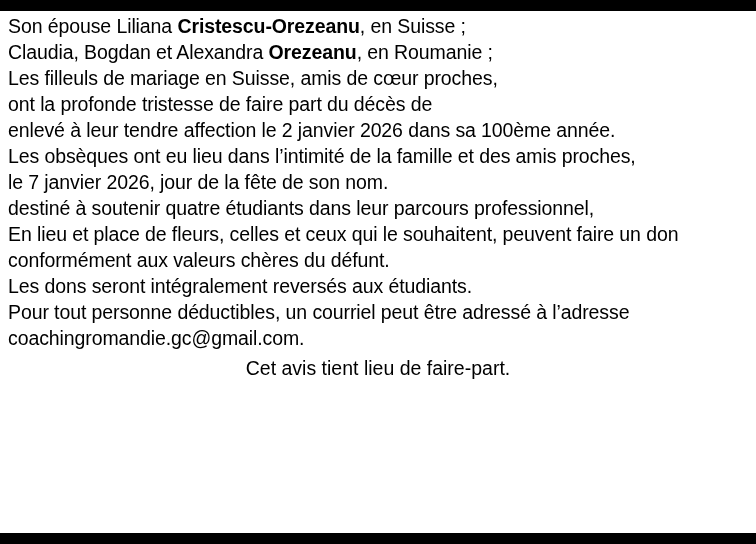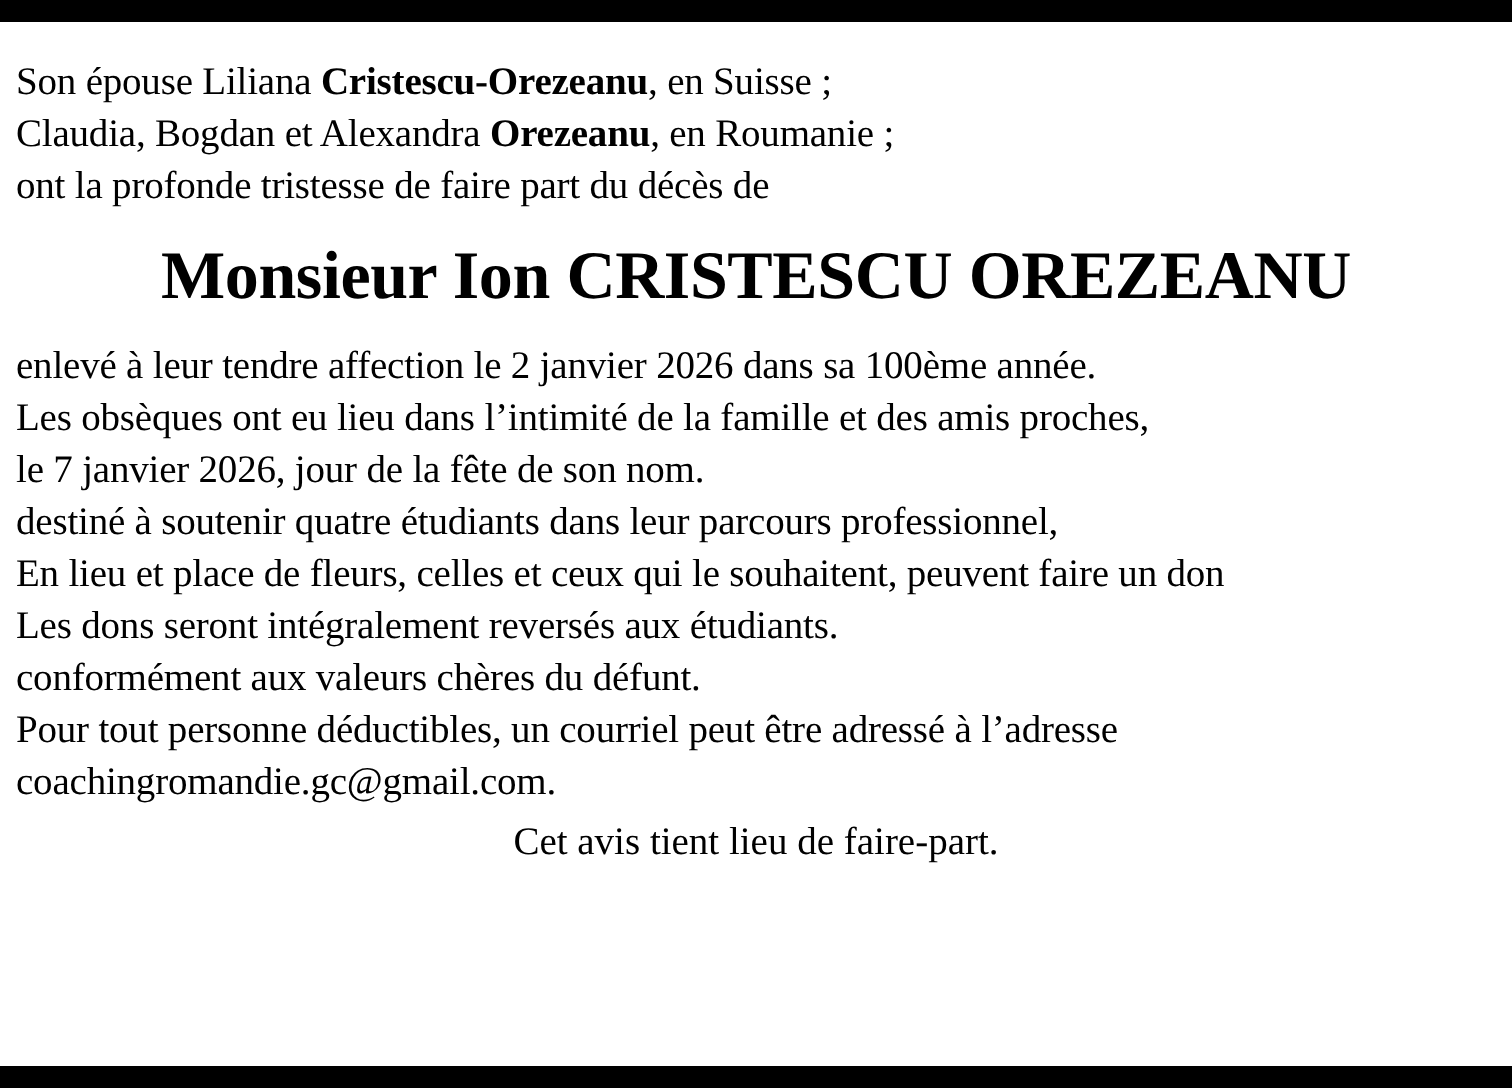--- a/index.html
+++ b/index.html
@@ -35,23 +35,22 @@
     width: 756px;
     height: 11px;
     background: #000000;
   }
   .content {
     position: absolute;
     top: 11px;
     left: 0;
     right: 0;
     bottom: 11px;
-    padding: 18px 8px 0 8px;
+    padding: 2px 8px 0 8px;
     box-sizing: border-box;
-    font-family: Liberation Serif, serif;
   }
   .line {
     font-size: 19.5px;
     line-height: 26px;
     color: #000000;
     white-space: nowrap;
     letter-spacing: -0.1px;
   }
   .line b {
     font-weight: bold;
@@ -84,33 +83,33 @@
 
 <div class="notice">
 
   <div class="top-rule"></div>
 
   <div class="content">
 
     <div id="intro-block">
         <div class="line"><span class="seg">Son épouse Liliana </span><b class="seg">Cristescu-Orezeanu</b><span class="seg">, en Suisse ;</span></div>
         <div class="line"><span class="seg">Claudia, Bogdan et Alexandra </span><b class="seg">Orezeanu</b><span class="seg">, en Roumanie ;</span></div>
+        <div class="line"><span class="seg">Les filleuls de mariage en Suisse, amis de cœur proches,</span></div>
         <div class="line"><span class="seg">ont la profonde tristesse de faire part du décès de</span></div>
       </div>
 
-    <div class="deceased-name">Monsieur Ion CRISTESCU OREZEANU</div>
 
     <div id="body-block">
         <div class="line"><span class="seg">enlevé à leur tendre affection le 2 janvier 2026 dans sa 100ème année.</span></div>
         <div class="line"><span class="seg">Les obsèques ont eu lieu dans l’intimité de la famille et des amis proches,</span></div>
         <div class="line"><span class="seg">le 7 janvier 2026, jour de la fête de son nom.</span></div>
         <div class="line"><span class="seg">destiné à soutenir quatre étudiants dans leur parcours professionnel,</span></div>
         <div class="line"><span class="seg">En lieu et place de fleurs, celles et ceux qui le souhaitent, peuvent faire un don</span></div>
+        <div class="line"><span class="seg">conformément aux valeurs chères du défunt.</span></div>
         <div class="line"><span class="seg">Les dons seront intégralement reversés aux étudiants.</span></div>
-        <div class="line"><span class="seg">conformément aux valeurs chères du défunt.</span></div>
         <div class="line"><span class="seg">Pour tout personne déductibles, un courriel peut être adressé à l’adresse</span></div>
         <div class="line"><span class="seg">coachingromandie.gc@gmail.com.</span></div>
       </div>
 
     <div class="closing">Cet avis tient lieu de faire-part.</div>
 
   </div>
 
   <div class="bottom-rule"></div>
 

